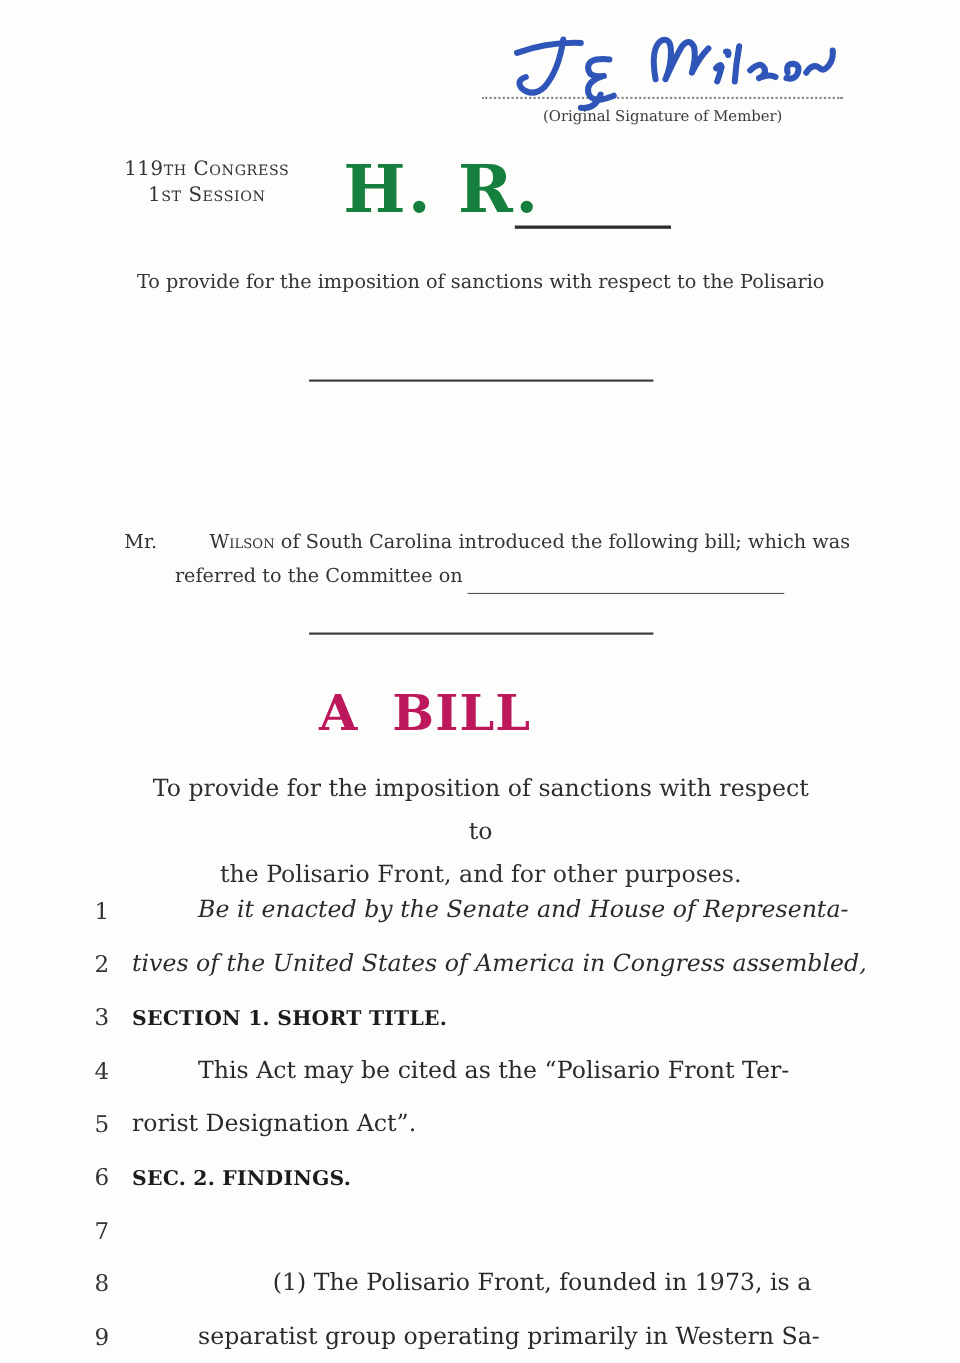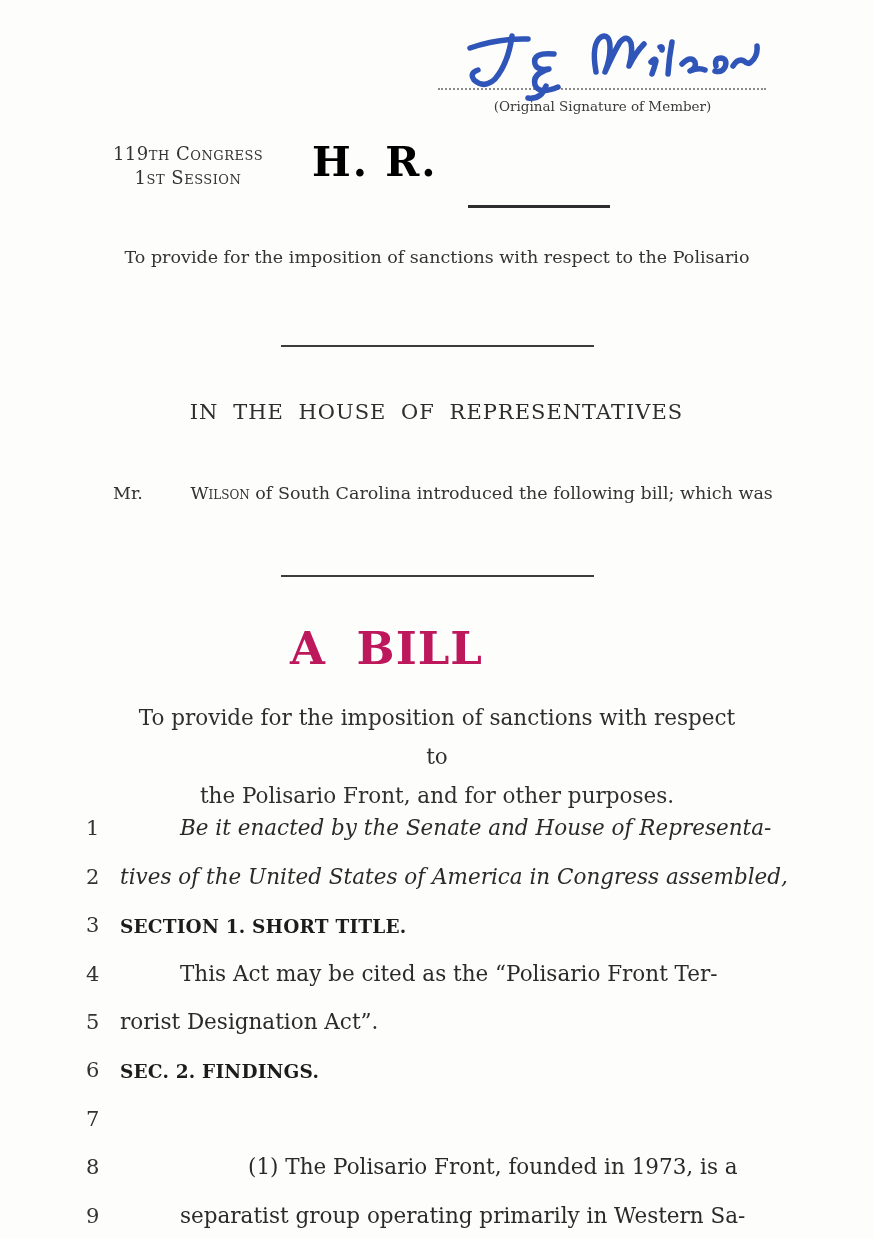--- a/index.html
+++ b/index.html
@@ -10,22 +10,22 @@
   }
   
   .sig-block{position:absolute;left:430px;top:18px;width:345px;height:110px;}
   .sig-dotted{position:absolute;left:8px;top:70px;width:328px;border-bottom:2px dotted #8a8a8a;}
   .sig-svg{position:absolute;left:18px;top:4px;}
   .sig-caption{position:absolute;left:0;top:80px;width:345px;text-align:center;
     font-size:13.5px;color:#3a3a3a;}
   
   .congress-block{position:absolute;left:88px;top:142px;width:200px;text-align:center;
     font-variant:small-caps;font-size:18px;line-height:24px;color:#333;letter-spacing:.5px;}
-  .hr-label{position:absolute;left:312px;top:138px;font-size:41px;font-weight:bold;
-    letter-spacing:2px;color:#000000;}
+  .hr-label{position:absolute;left:312px;top:138px;font-size:60px;font-weight:bold;
+    letter-spacing:2px;color:#15803d;}
   .hr-blank{position:absolute;left:468px;top:165px;width:142px;border-bottom:3px solid #2e2e2e;height:40px;}
   
   .long-title{position:absolute;left:107px;top:242px;width:660px;text-align:center;
     font-size:17.5px;line-height:31px;color:#333;}
   
   .rule{position:absolute;left:281px;width:313px;border-top:2px solid #3c3c3c;}
   .rule-1{top:345px;}
   .rule-2{top:575px;}
   
   .house-heading{position:absolute;left:0;top:400px;width:873px;text-align:center;
@@ -84,24 +84,27 @@
 
   <div class="hr-label">H. R.</div>
   <div class="hr-blank"></div>
 
   <div class="long-title">
     <div>To provide for the imposition of sanctions with respect to the Polisario</div>
   </div>
 
   <div class="rule rule-1"></div>
 
-  <div class="house-heading">IN THE HOUSE OF REPRESENTATIVES</div>
 
   <div class="intro">
     <div class="l1"><span>Mr. </span><span class="sponsor">Wilson</span><span> of South Carolina introduced the following bill; which was</span></div>
+    <div class="l2">
+      <span>referred to the Committee on</span>
+      <span class="committee-blank"></span>
+    </div>
   </div>
 
   <div class="rule rule-2"></div>
 
   <div class="bill-heading">A BILL</div>
 
   <div class="bill-title">
     <div>To provide for the imposition of sanctions with respect to</div>
     <div>the Polisario Front, and for other purposes.</div>
   </div>

